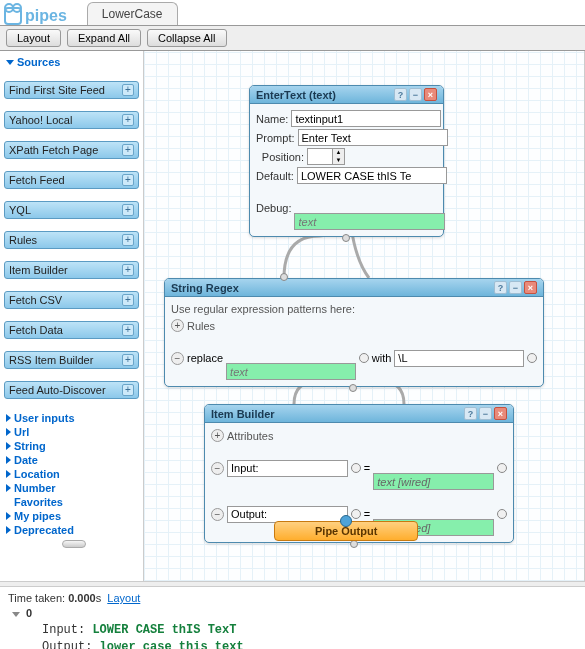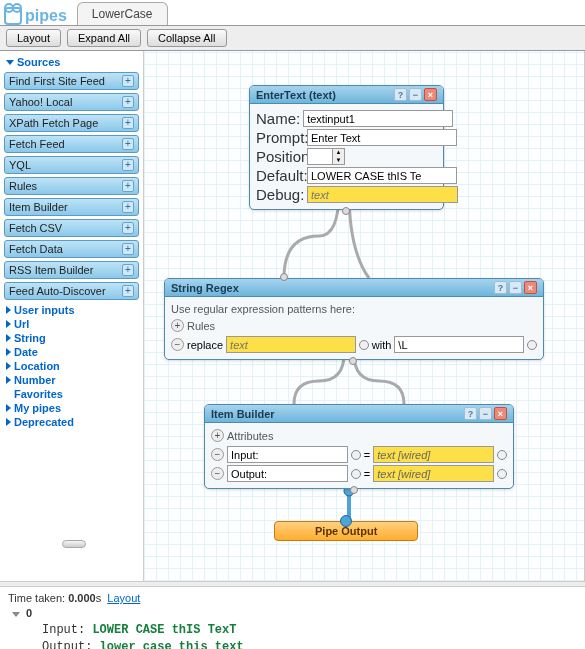--- a/index.html
+++ b/index.html
@@ -1,44 +1,44 @@
 <!DOCTYPE html>
 <html><head>
 <meta charset="utf-8">
 <style>
 * { margin: 0; padding: 0; box-sizing: border-box; }
 body { font-family: Arial, Helvetica, sans-serif; font-size: 11px; background: #fff; width: 585px; }
 .header { display: flex; align-items: flex-end; padding: 2px 4px 0; }
-.logo { display: flex; align-items: center; margin-right: 10px; }
+.logo { display: flex; align-items: center; margin-right: 20px; }
 .logo-icon { width: 18px; height: 18px; border: 2px solid #6bb5e2; border-radius: 4px; position: relative; margin-right: 3px; }
 .logo-icon::before, .logo-icon::after { content: ''; position: absolute; width: 6px; height: 6px; border: 2px solid #6bb5e2; border-radius: 50%; top: -6px; }
 .logo-icon::before { left: -2px; }
 .logo-icon::after { right: -2px; }
 .logo-text { color: #6bb5e2; font-size: 16px; font-weight: bold; }
 .tab { background: #f4f4f4; border: 1px solid #aaa; border-bottom: none; border-radius: 6px 6px 0 0; padding: 4px 14px; font-size: 12px; color: #444; }
 .toolbar { background: #eee; border-top: 1px solid #999; border-bottom: 1px solid #999; padding: 3px 6px; display: flex; gap: 6px; }
 .tool-btn { background: linear-gradient(#fafafa,#ddd); border: 1px solid #999; border-radius: 3px; padding: 2px 10px; font-size: 11px; cursor: pointer; }
 .workspace { display: flex; height: 530px; position: relative; }
 .sidebar { width: 144px; border-right: 1px solid #ccc; padding: 4px; background: #fff; overflow: hidden; }
 .side-section { margin-bottom: 2px; }
 .side-header { color: #0066cc; font-size: 11px; font-weight: bold; cursor: pointer; padding: 1px 2px; display: flex; align-items: center; }
 .tri-open { width: 0; height: 0; border-top: 5px solid #0066cc; border-left: 4px solid transparent; border-right: 4px solid transparent; margin-right: 3px; }
 .tri-closed { width: 0; height: 0; border-left: 5px solid #0066cc; border-top: 4px solid transparent; border-bottom: 4px solid transparent; margin-right: 3px; }
-.source-item { background: linear-gradient(#bde3f7,#8cc8ea); border: 1px solid #5b9bc3; border-radius: 3px; padding: 2px 4px; margin: 3px 0; display: flex; justify-content: space-between; align-items: center; cursor: move; font-size: 11px; color: #222; overflow: hidden; white-space: nowrap; }
+.source-item { background: linear-gradient(#bde3f7,#8cc8ea); border: 1px solid #5b9bc3; border-radius: 3px; padding: 2px 4px; margin: 12px 0; display: flex; justify-content: space-between; align-items: center; cursor: move; font-size: 11px; color: #222; overflow: hidden; white-space: nowrap; }
 .plus-badge { width: 12px; height: 12px; background: #cde9f9; border: 1px solid #6aa5c9; border-radius: 2px; text-align: center; line-height: 10px; font-size: 10px; color: #3b7096; flex-shrink: 0; }
 .canvas { flex: 1; position: relative; background-image: repeating-linear-gradient(0deg, #e5f1f8 0 1px, transparent 1px 12px), repeating-linear-gradient(90deg, #e5f1f8 0 1px, transparent 1px 12px); background-color: #fdfeff; border-right: 1px solid #ccc; }
 .module { position: absolute; background: #f4f8fb; border: 1px solid #4d8aae; border-radius: 5px; box-shadow: 0 1px 3px rgba(0,0,0,0.15); }
 .mod-title { background: linear-gradient(#a6d4ee,#6eb5db); border-bottom: 1px solid #4d8aae; border-radius: 4px 4px 0 0; padding: 2px 6px; font-size: 11px; font-weight: bold; color: #1a3a52; display: flex; justify-content: space-between; align-items: center; }
 .mod-ctrls { display: flex; gap: 2px; }
 .mod-ctrl { width: 13px; height: 13px; display: inline-flex; align-items: center; justify-content: center; font-size: 9px; font-weight: bold; border-radius: 2px; }
 .mod-body { padding: 4px 6px; }
 .row { display: flex; align-items: center; margin: 2px 0; gap: 3px; }
-.row label { width: 48px; text-align: right; font-size: 15px; color: #333; }
+.row label { width: 48px; text-align: right; font-size: 11px; color: #333; }
 .row input[type=text] { flex: 1; border: 1px solid #999; background: #fff; font-size: 11px; padding: 1px 3px; height: 17px; }
-.row input.readonly { background: #fde047; color: #666; font-style: italic; }
+.row input.readonly { background: #86efac; color: #666; font-style: italic; margin-top: 27px; }
 .sub-section { color: #555; font-size: 11px; padding: 2px 0; display: flex; align-items: center; gap: 3px; }
 .plus-ctrl, .minus-ctrl { width: 13px; height: 13px; border: 1px solid #999; border-radius: 7px; background: #eee; text-align: center; line-height: 11px; font-size: 10px; color: #555; display: inline-block; }
 .port { width: 10px; height: 10px; border: 1px solid #888; border-radius: 5px; background: #f0f0f0; display: inline-block; }
 .pipe-output { position: absolute; background: linear-gradient(#ffd080,#ffae2e); border: 1px solid #c87a10; border-radius: 4px; padding: 3px 40px; font-size: 11px; font-weight: bold; color: #5a3500; }
 .pipe-output::before { content: ''; position: absolute; width: 10px; height: 10px; background: #4ea3d8; border: 1px solid #26678f; border-radius: 6px; top: -7px; left: 50%; margin-left: -6px; }
 .connector { position: absolute; width: 8px; height: 8px; border: 1px solid #888; border-radius: 5px; background: #ddd; left: 50%; margin-left: -5px; }
 .divider { height: 6px; background: #eee; border-top: 1px solid #ccc; border-bottom: 1px solid #ccc; cursor: row-resize; position: relative; }
 .footer-handle { width: 24px; height: 8px; background: linear-gradient(#f5f5f5,#ccc); border: 1px solid #aaa; border-radius: 8px; position: absolute; bottom: 33px; left: 62px; }
 .output { padding: 4px 8px; font-family: "Courier New", monospace; font-size: 12px; color: #333; line-height: 1.4; }
 .out-line1 { font-family: Arial; font-size: 11px; }

